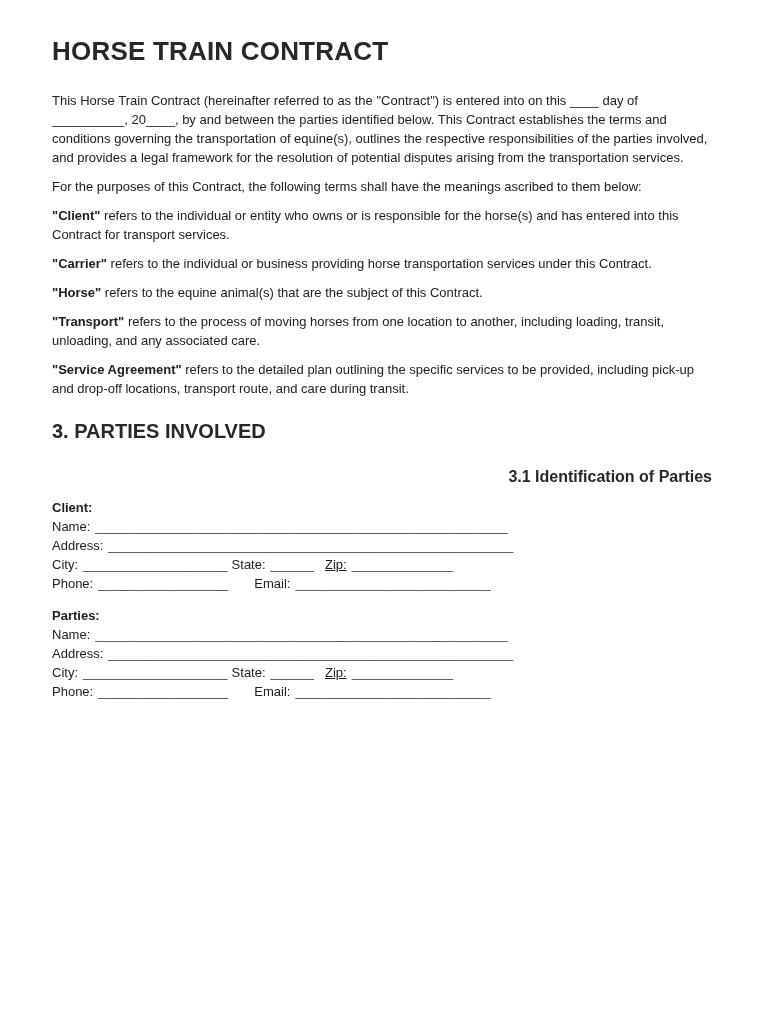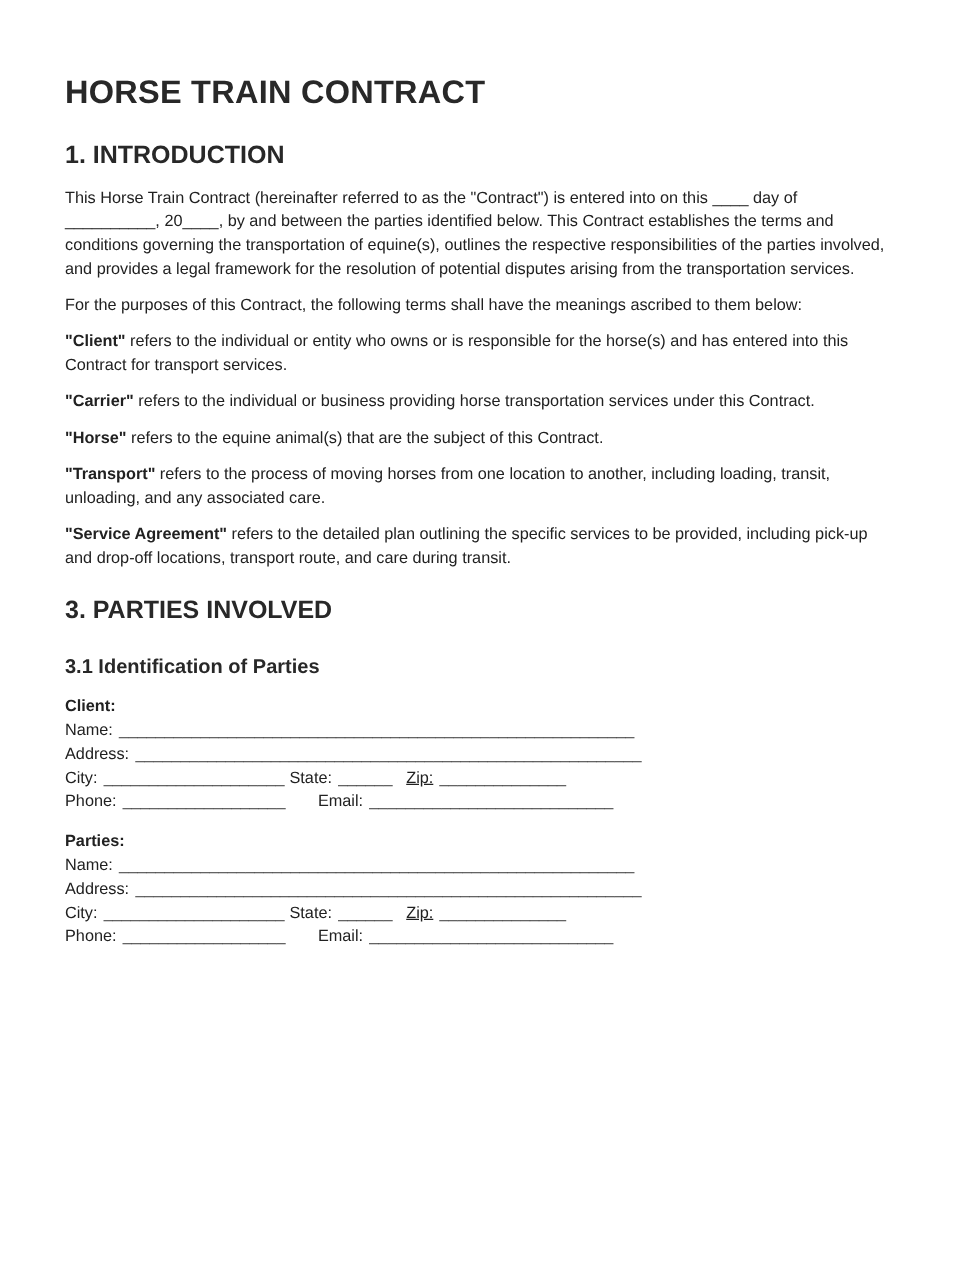--- a/index.html
+++ b/index.html
@@ -1,20 +1,20 @@
 <!DOCTYPE html>
 <html><head>
 <meta charset="utf-8">
 <style>
   * { box-sizing: border-box; }
   html, body { margin: 0; padding: 0; background: #ffffff; }
   .page {
     width: 770px;
     height: 1024px;
-    padding: 59px 58px 40px 52px;
+    padding: 37px 58px 40px 52px;
     background: #ffffff;
     color: #212121;
     font-family: "Liberation Sans", "DejaVu Sans", sans-serif;
     font-size: 13px;
     line-height: 19px;
     overflow: hidden;
   }
   h1 {
     font-size: 26px;
     line-height: 1.15;
@@ -29,20 +29,21 @@
     font-weight: bold;
     color: #282828;
     margin: 22px 0 12px 0;
   }
   h3 {
     font-size: 16px;
     line-height: 1.2;
     font-weight: bold;
     color: #282828;
     margin: 24px 0 12px 0;
+    text-align: right;
   }
   p { margin: 0 4px 10px 0; }
   .definition strong { font-weight: bold; }
   .form-block { margin: 0 0 13px 0; }
   .role { font-weight: bold; line-height: 19px; }
   .form-row { line-height: 19px; white-space: nowrap; }
   .blank {
     margin-left: 5px;
     color: #3d3d3d;
     letter-spacing: 0;
@@ -53,21 +54,20 @@
   .sp-md { margin-left: 11px; text-decoration: underline; }  
   .sp-lg { margin-left: 26px; }  
 </style>
 </head>
 <body>
 
 <div class="page">
 
   <h1>HORSE TRAIN CONTRACT</h1>
 
-  <h2>1. INTRODUCTION</h2>
   <p>This Horse Train Contract (hereinafter referred to as the "Contract") is entered into on this ____ day of __________, 20____, by and between the parties identified below. This Contract establishes the terms and conditions governing the transportation of equine(s), outlines the respective responsibilities of the parties involved, and provides a legal framework for the resolution of potential disputes arising from the transportation services.</p>
 
   <p>For the purposes of this Contract, the following terms shall have the meanings ascribed to them below:</p>
 
   <p class="definition"><strong>"Client"</strong><span> refers to the individual or entity who owns or is responsible for the horse(s) and has entered into this Contract for transport services.</span></p>
 
   <p class="definition"><strong>"Carrier"</strong><span> refers to the individual or business providing horse transportation services under this Contract.</span></p>
 
   <p class="definition"><strong>"Horse"</strong><span> refers to the equine animal(s) that are the subject of this Contract.</span></p>
 

